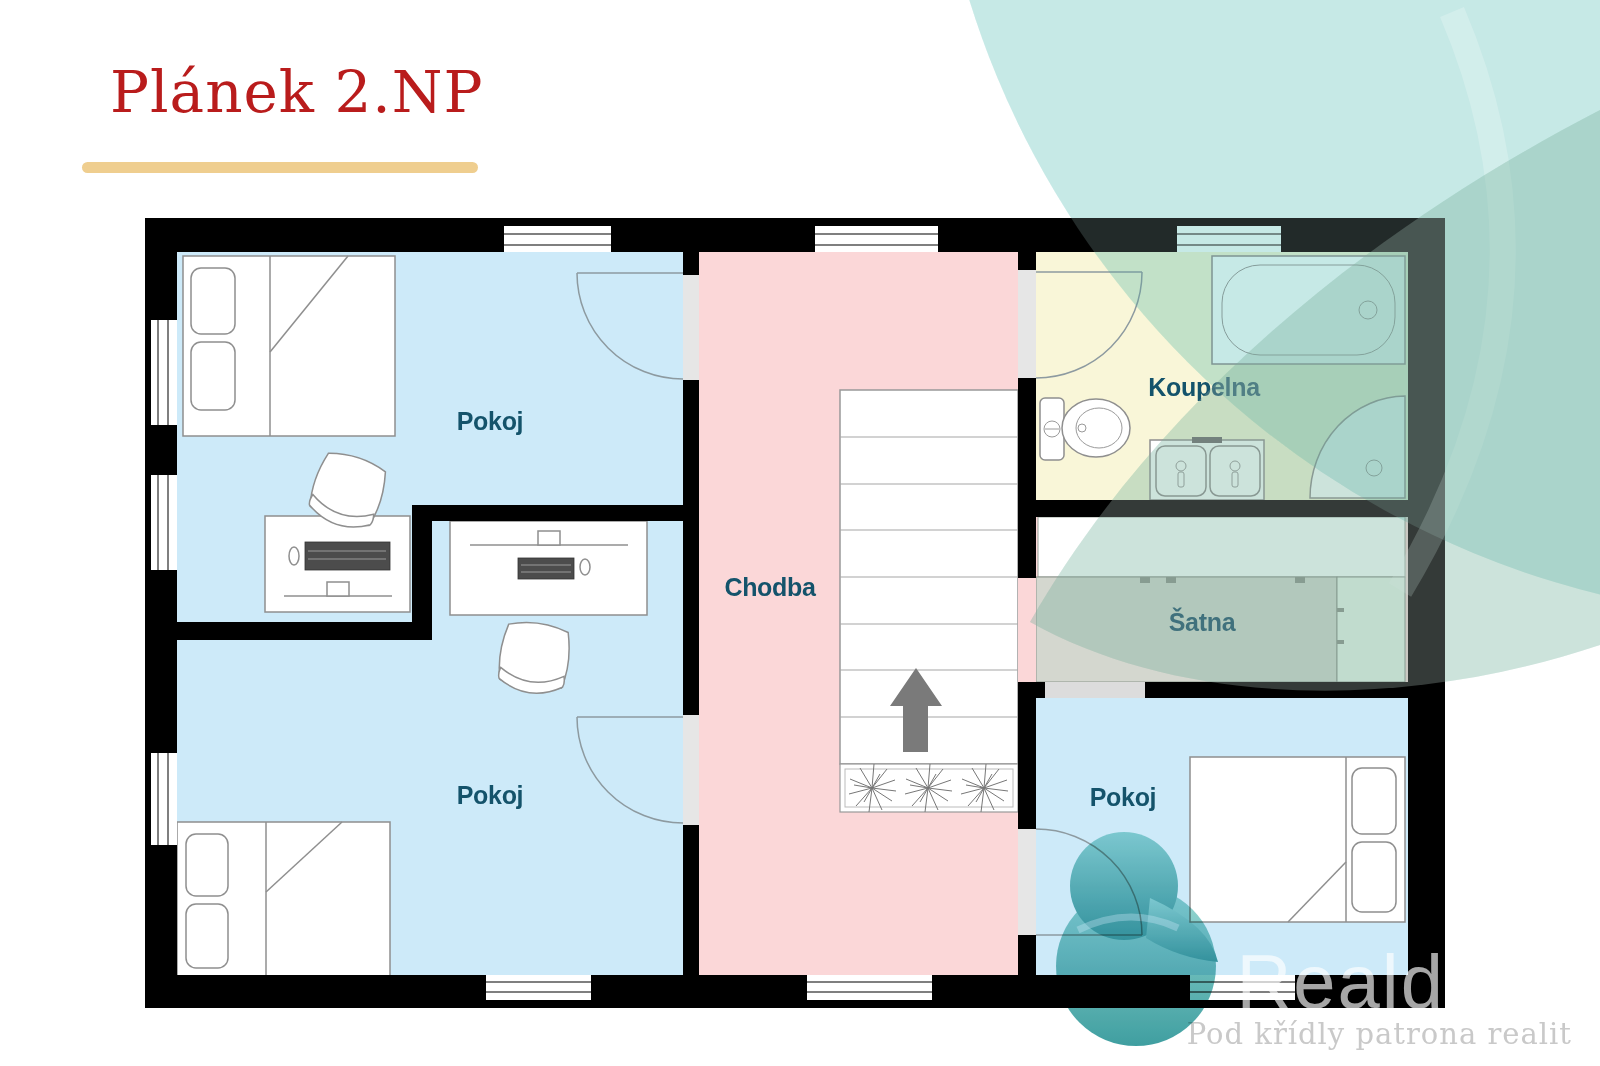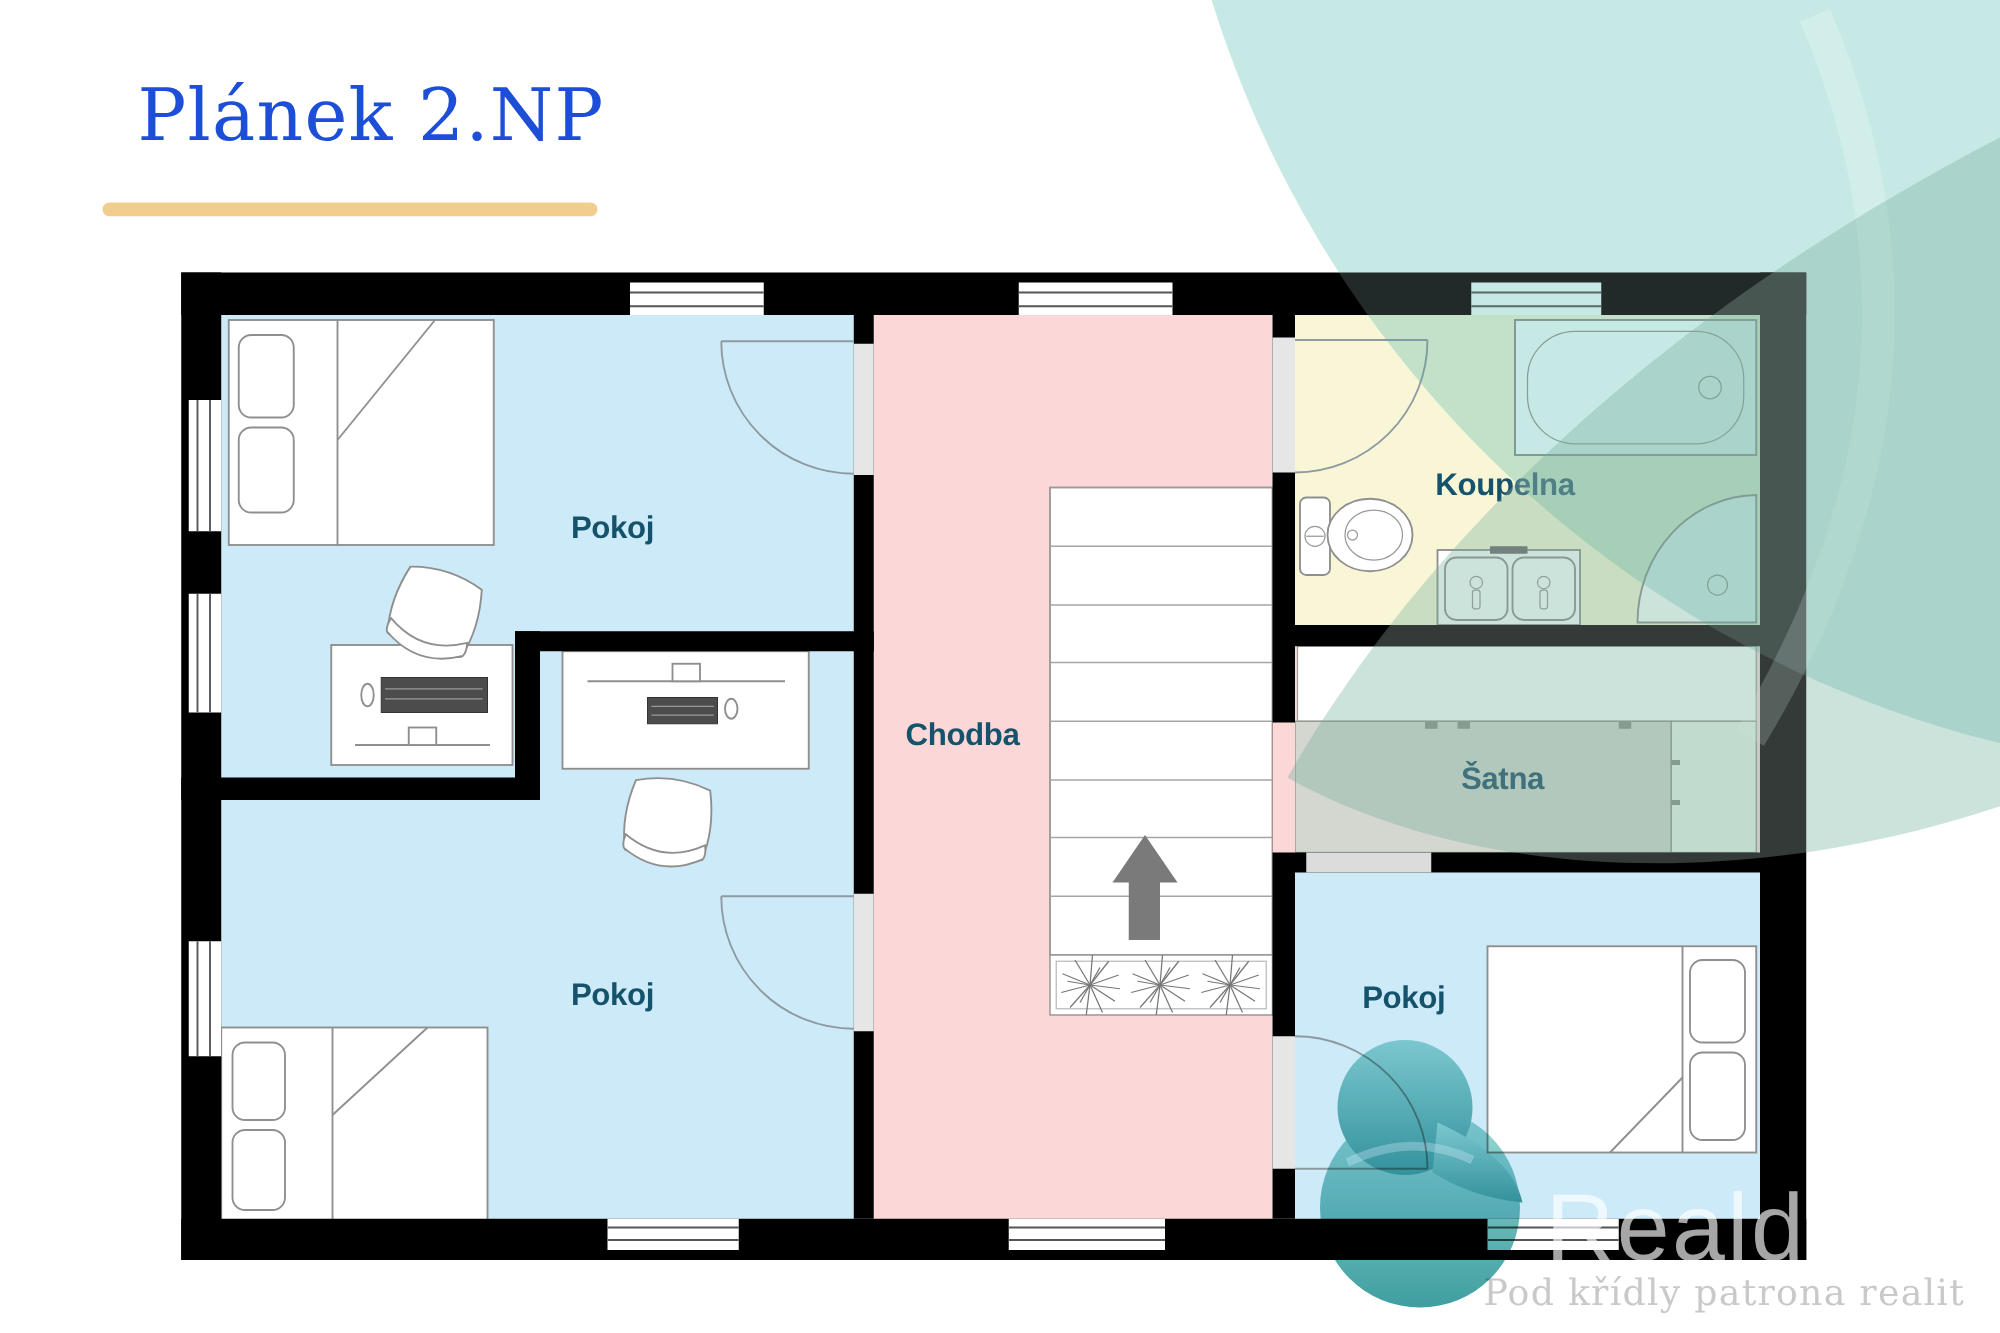--- a/index.html
+++ b/index.html
@@ -4,21 +4,21 @@
 <style>
   html,body{margin:0;padding:0;}
   body{
     width:1600px;height:1066px;overflow:hidden;background:#ffffff;
     font-family:"Liberation Sans", sans-serif;position:relative;
   }
   .slide{position:absolute;inset:0;background:#ffffff;}
   .page-title{
     position:absolute;left:110px;top:58px;margin:0;
     font-family:"DejaVu Serif","Liberation Serif",serif;
-    font-size:58px;font-weight:400;letter-spacing:1px;color:#1d4ed8;
+    font-size:58px;font-weight:400;letter-spacing:1px;color:#b91c1c;
   }
   .accent-bar{
     position:absolute;left:82px;top:162px;width:396px;height:11px;
     border-radius:6px;background:#efce8f;
   }
   svg.plan{position:absolute;left:0;top:0;}
   .roomlabel{
     font-family:"Liberation Sans",sans-serif;font-weight:700;
     font-size:25px;letter-spacing:-0.3px;fill:#14536b;
   }

